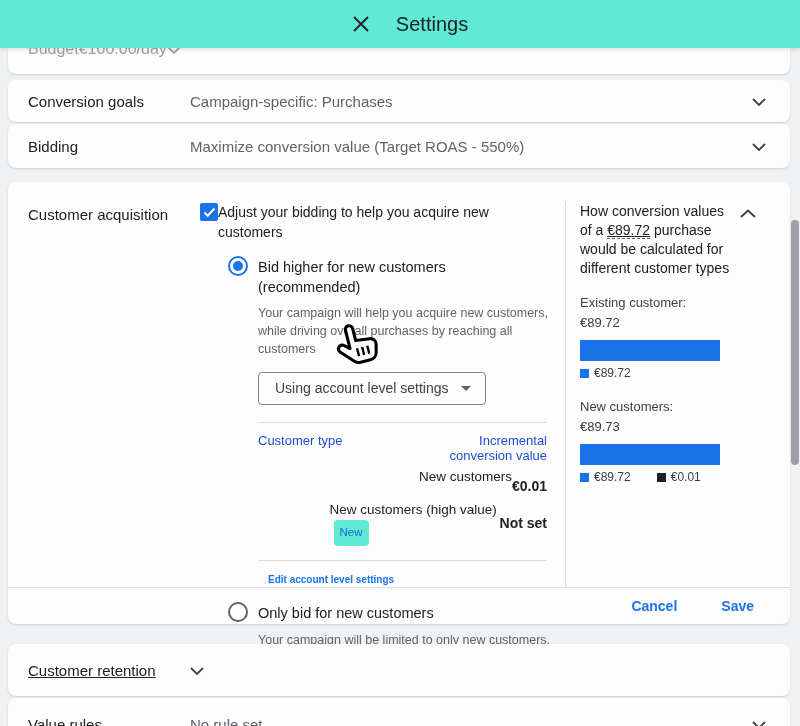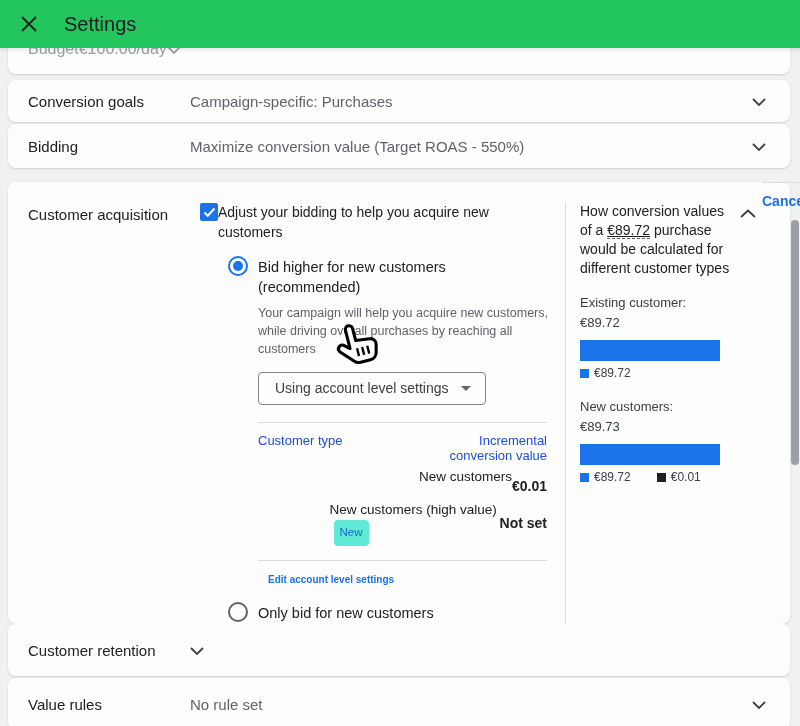--- a/index.html
+++ b/index.html
@@ -6,24 +6,25 @@
   html,body { width:800px; height:726px; overflow:hidden; }
   body {
     font-family: "Liberation Sans", sans-serif;
     background:#eff1f2;
     color:#202124;
     position:relative;
   }
   
   .topbar {
     position:relative; z-index:20;
-    height:48px; background:#22c55e;
+    height:48px; background:#5eead4;
     display:flex; align-items:center;
     padding-left:18px; gap:24px;
     box-shadow:0 1px 5px rgba(60,64,67,.18);
+    justify-content:center;
   }
   .close-btn { width:22px; height:22px; cursor:pointer; display:flex; align-items:center; justify-content:center; }
   .topbar-title { font-size:20px; color:#202124; }
 
   
   .card {
     background:#fdfdfe; margin:0 10px 0 8px; border-radius:8px;
     box-shadow:0 1px 2px rgba(60,64,67,.18);
     position:relative;
   }
@@ -34,25 +35,25 @@
   .setting-row .row-label { width:162px; font-size:15px; color:#202124; flex-shrink:0; }
   .setting-row .row-value { flex:1; font-size:15px; color:#5f6368; }
   .chev { flex-shrink:0; }
 
   .budget-remnant { height:26px; border-radius:0 0 8px 8px; overflow:hidden; margin-top:0; }
   .budget-remnant .inner { position:absolute; top:-21px; left:0; right:0; height:44px; display:flex; align-items:center; padding:0 24px 0 20px; }
   .budget-remnant .row-label, .budget-remnant .row-value { color:#9aa0a6; }
 
   .row-conv  { height:42px; margin-top:6px; }
   .row-bid   { height:44px; margin-top:2px; }
-  .row-ret   { height:52px; margin-top:0; }
+  .row-ret   { height:52px; margin-top:20px;text-decoration:underline; }
   .row-val   { height:52px; margin-top:2px; }
 
   
-  .ca-card { margin-top:14px; height:442px; display:flex; flex-direction:row; }
+  .ca-card { margin-top:14px; height:442px; display:flex; flex-direction:column; }
   .ca-body { display:flex; flex:1; padding:20px 6px 0 20px; min-height:0; }
   .ca-label-col { width:172px; flex-shrink:0; font-size:15px; line-height:23px; padding-top:1px; }
   .ca-form-col { width:366px; flex-shrink:0; border-right:1px solid #dadce0; padding-right:18px; }
   .ca-panel-col { flex:1; padding-left:14px; display:flex; }
 
   .check-row { display:flex; align-items:flex-start; }
   .checkbox { width:18px; height:18px; background:#1a73e8; border-radius:2px; flex-shrink:0; margin-top:1px;
               display:flex; align-items:center; justify-content:center; cursor:pointer; }
   .check-row .lbl { font-size:14px; line-height:20px; }
 

